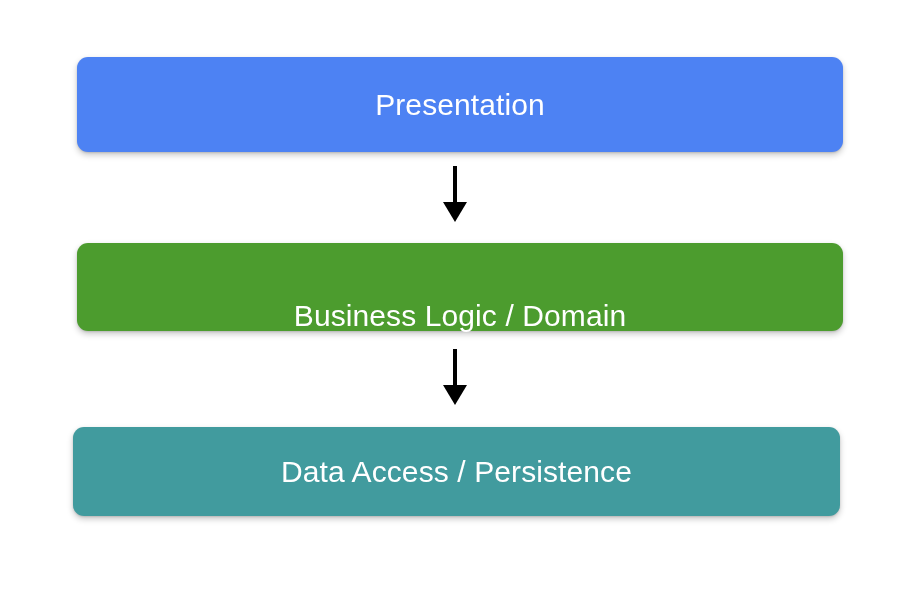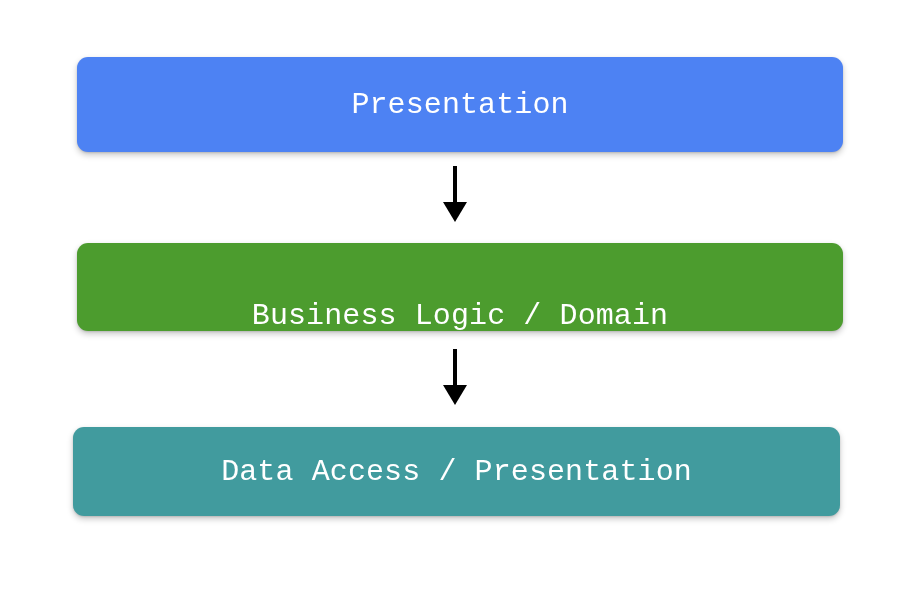--- a/index.html
+++ b/index.html
@@ -23,21 +23,21 @@
     align-items: center;
     justify-content: center;
     border-radius: 11px;
     box-shadow: 0 3px 6px rgba(0,0,0,0.22), 0 1px 2px rgba(0,0,0,0.12);
     box-sizing: border-box;
   }
   .layer-label {
     color: #ffffff;
     font-size: 30px;
     font-weight: 400;
-    font-family: Liberation Mono, monospace;
+    font-family: Liberation Sans, sans-serif;
     letter-spacing: 0.1px;
     line-height: 1;
     white-space: nowrap;
     text-align: center;
   }
   
   #box-presentation {
     left: 77px;
     top: 57px;
     width: 766px;
@@ -83,16 +83,16 @@
   <div class="layer-box" id="box-business-logic" style="background:#4c9c2e;align-items:flex-end;">
     <span class="layer-label">Business Logic / Domain</span>
   </div>
 
   <svg class="connector-arrow" id="arrow-2" viewBox="0 0 48 58" xmlns="http://www.w3.org/2000/svg">
     <line x1="24" y1="0" x2="24" y2="40" stroke="#000000" stroke-width="4"></line>
     <polygon points="24,56 12,36 36,36" fill="#000000"></polygon>
   </svg>
 
   <div class="layer-box" id="box-data-access" style="background:#419b9e;">
-    <span class="layer-label">Data Access / Presentation</span>
+    <span class="layer-label">Data Access / Persistence</span>
   </div>
 
 </div>
 
 </body></html>

